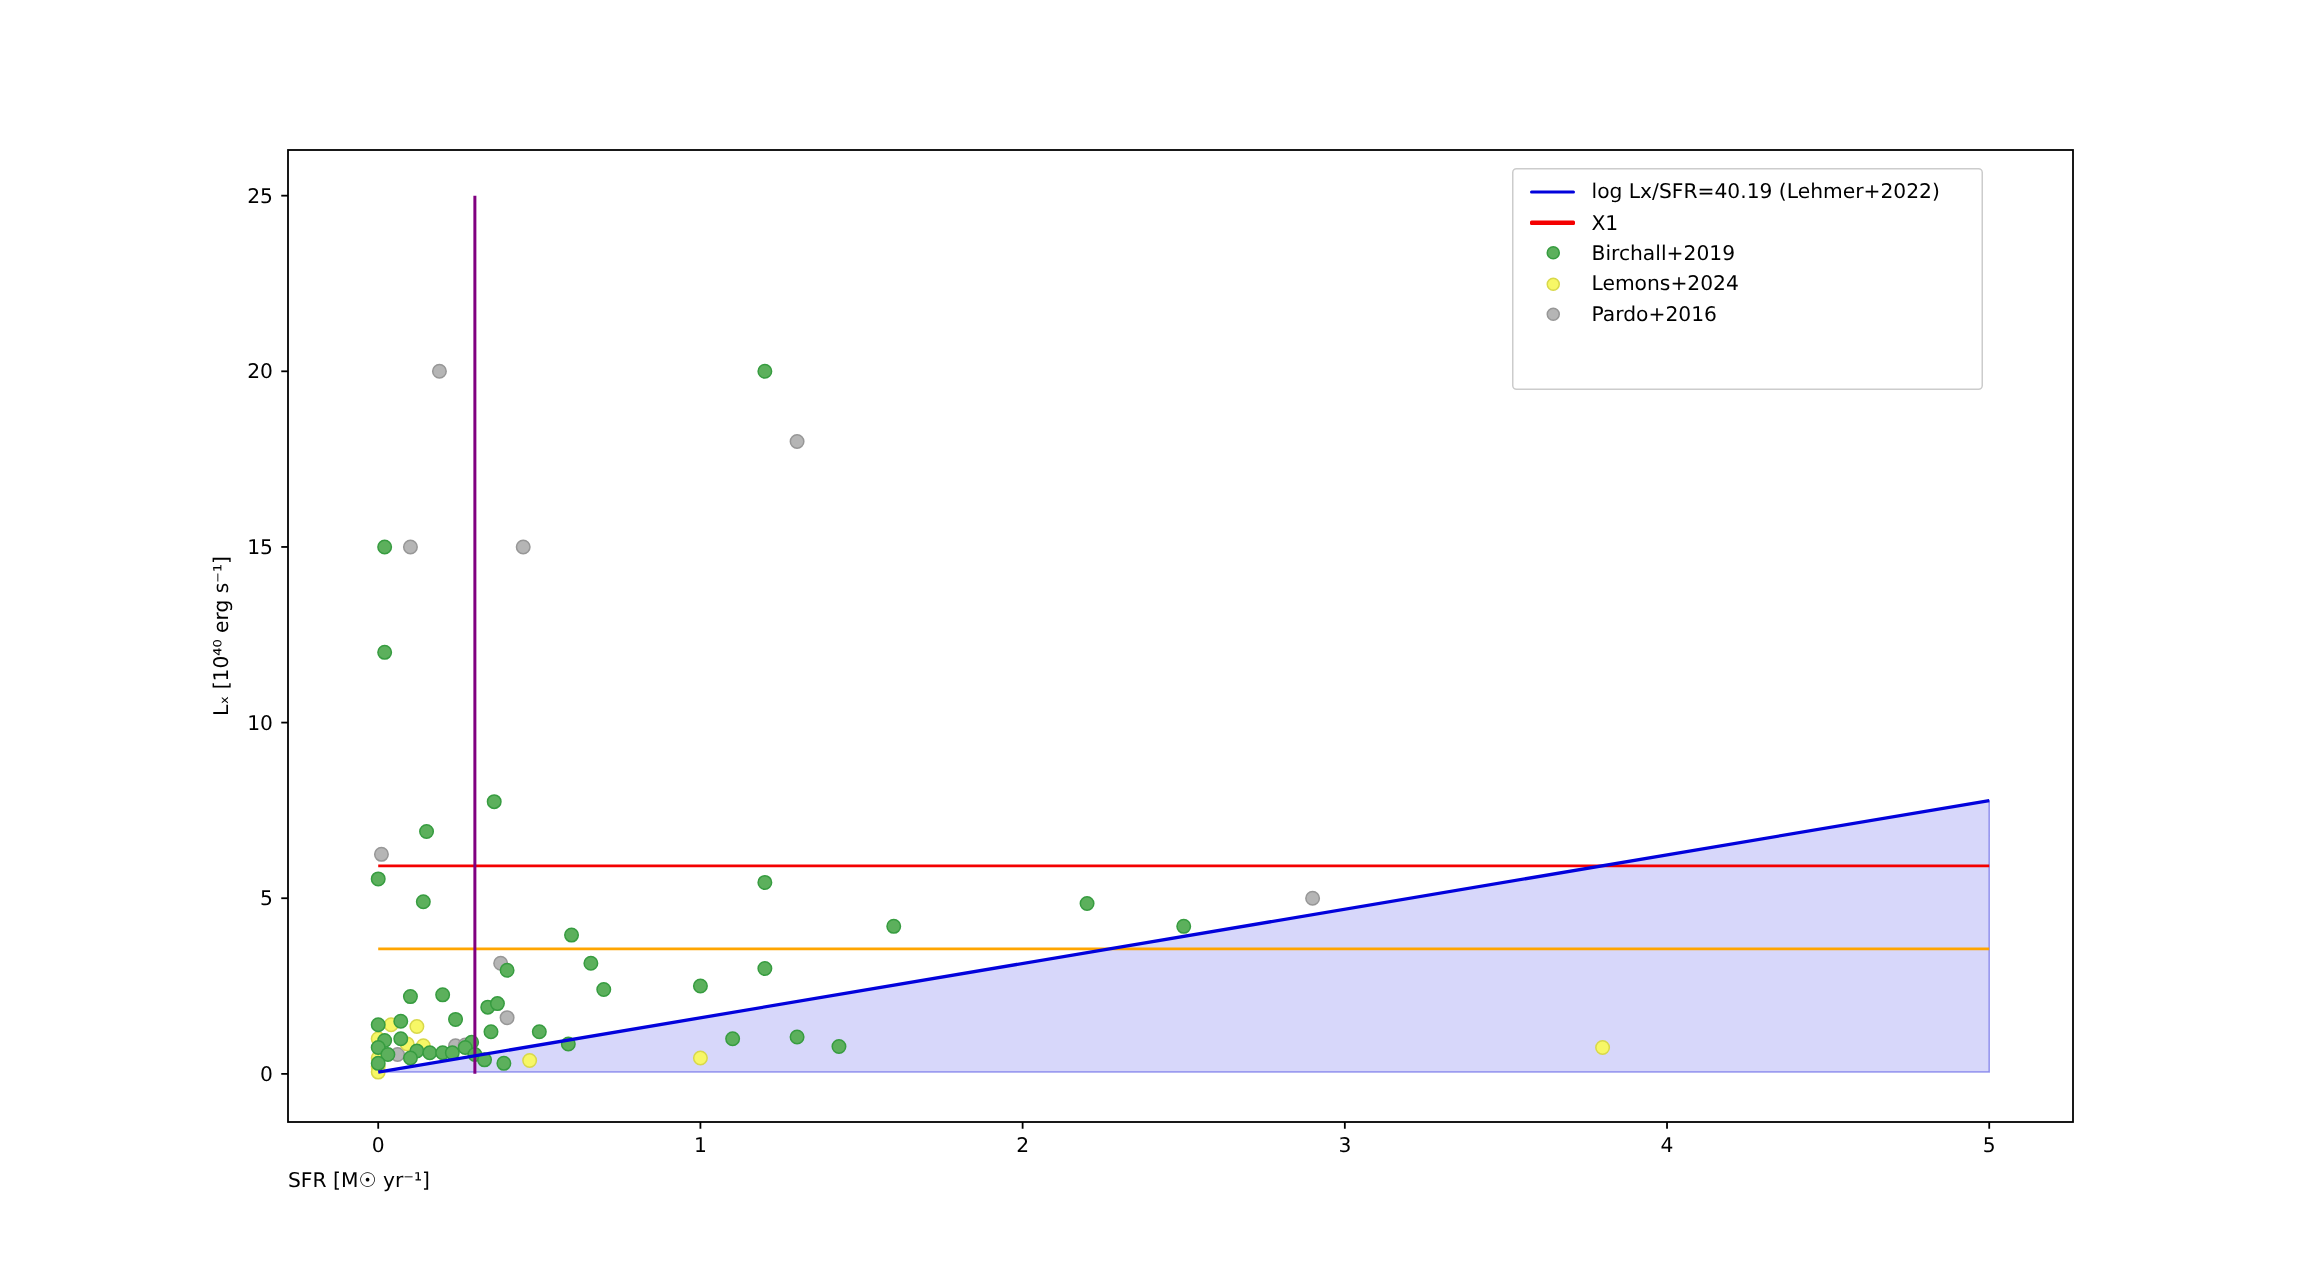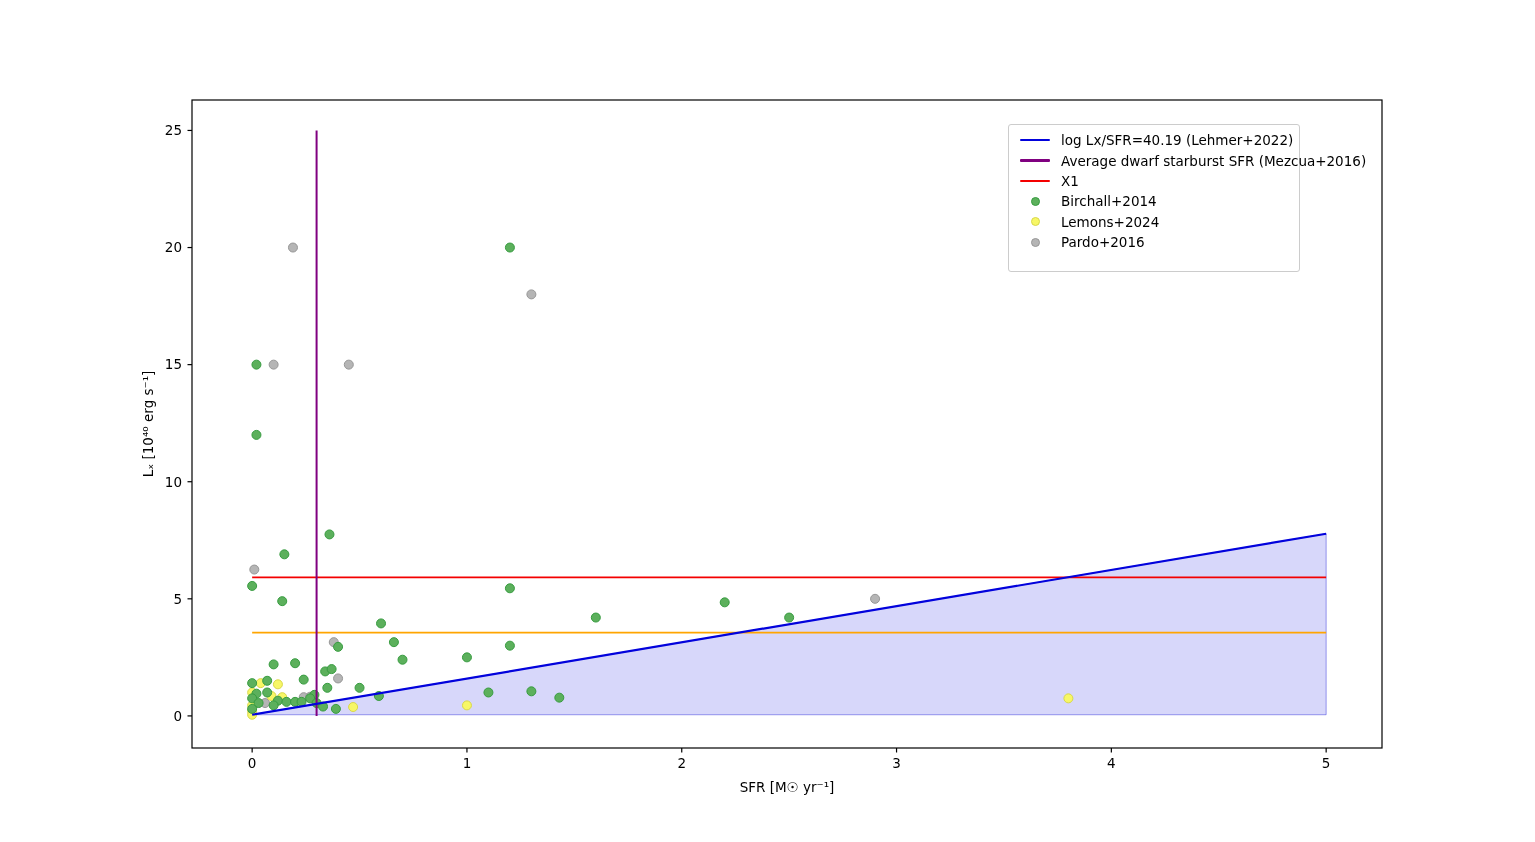--- a/index.html
+++ b/index.html
@@ -1,23 +1,23 @@
 <!DOCTYPE html>
 <html><head>
 <meta charset="utf-8">
 <style>
   html,body{margin:0;padding:0;background:#ffffff;}
   .figure{position:relative;width:1535px;height:842px;background:#ffffff;
           font-family:"DejaVu Sans","Liberation Sans",sans-serif;color:#000;overflow:hidden;}
   #plot-svg{position:absolute;left:0;top:0;}
-  .xlabel{position:absolute;left:192px;top:779px;width:1190px;text-align:center;
+  .xlabel{position:absolute;left:192px;top:779px;width:1190px;
           font-size:13.5px;color:#000;}
   .ylabel{position:absolute;left:148px;top:424px;transform:translate(-50%,-50%) rotate(-90deg);
           white-space:nowrap;font-size:13.5px;color:#000;}
-  .legend{position:absolute;left:1008px;top:124px;width:292px;height:148px;
+  .legend{position:absolute;left:1008px;top:112px;width:314px;height:148px;
           border:1px solid #cccccc;border-radius:3px;background:rgba(255,255,255,0.95);
           box-sizing:border-box;padding:5px 0 0 9px;}
   .legend-row{display:flex;align-items:center;height:20.4px;font-size:13.5px;}
   .swatch{width:34px;min-width:34px;display:flex;justify-content:center;align-items:center;margin-right:9px;}
   .swatch-line{width:30px;height:2.6px;border-radius:1px;}
   .swatch-dot{width:9px;height:9px;border-radius:50%;box-sizing:border-box;}
   .legend-label{white-space:nowrap;}
 </style>
 </head>
 <body>
@@ -126,35 +126,29 @@
   <div class="ylabel">Lₓ [10⁴⁰ erg s⁻¹]</div>
   <div class="legend" id="legend">
       <div class="legend-row">
         <span class="swatch">
           <span class="swatch-line" style="background: rgb(2, 2, 220);"></span>
         </span>
         <span class="legend-label">log Lx/SFR=40.19 (Lehmer+2022)</span>
       </div>
       <div class="legend-row">
         <span class="swatch">
-          <span class="swatch-line" style="background: rgb(128, 0, 128);"></span>
-        </span>
-        <span class="legend-label">Average dwarf starburst SFR (Mezcua+2016)</span>
-      </div>
-      <div class="legend-row">
-        <span class="swatch">
           <span class="swatch-line" style="background: rgb(244, 0, 0);"></span>
         </span>
         <span class="legend-label">X1</span>
       </div>
       <div class="legend-row">
         <span class="swatch">
           <span class="swatch-dot" style="background: rgb(92, 176, 92); border: 1px solid rgb(55, 156, 64);"></span>
         </span>
-        <span class="legend-label">Birchall+2014</span>
+        <span class="legend-label">Birchall+2019</span>
       </div>
       <div class="legend-row">
         <span class="swatch">
           <span class="swatch-dot" style="background: rgb(247, 247, 102); border: 1px solid rgb(216, 216, 74);"></span>
         </span>
         <span class="legend-label">Lemons+2024</span>
       </div>
       <div class="legend-row">
         <span class="swatch">
           <span class="swatch-dot" style="background: rgb(181, 181, 181); border: 1px solid rgb(151, 151, 151);"></span>

